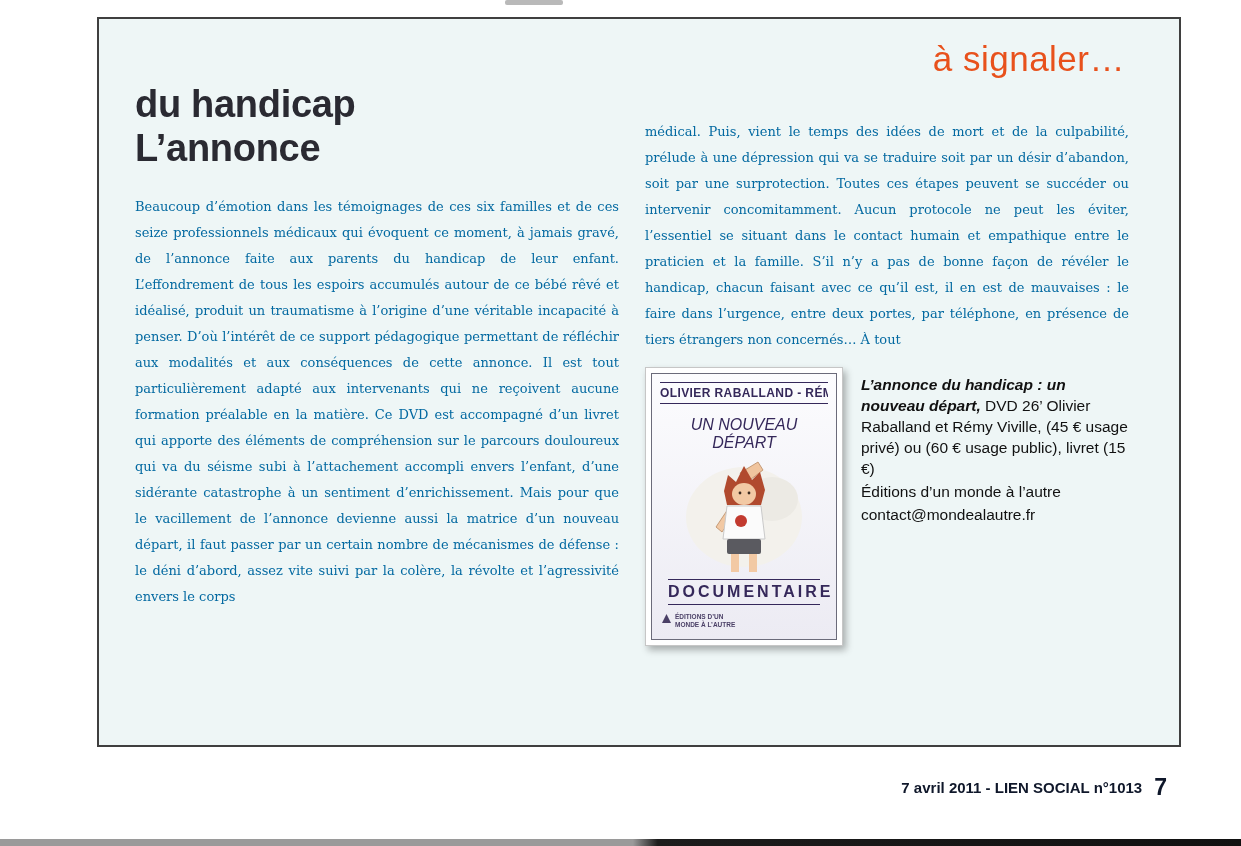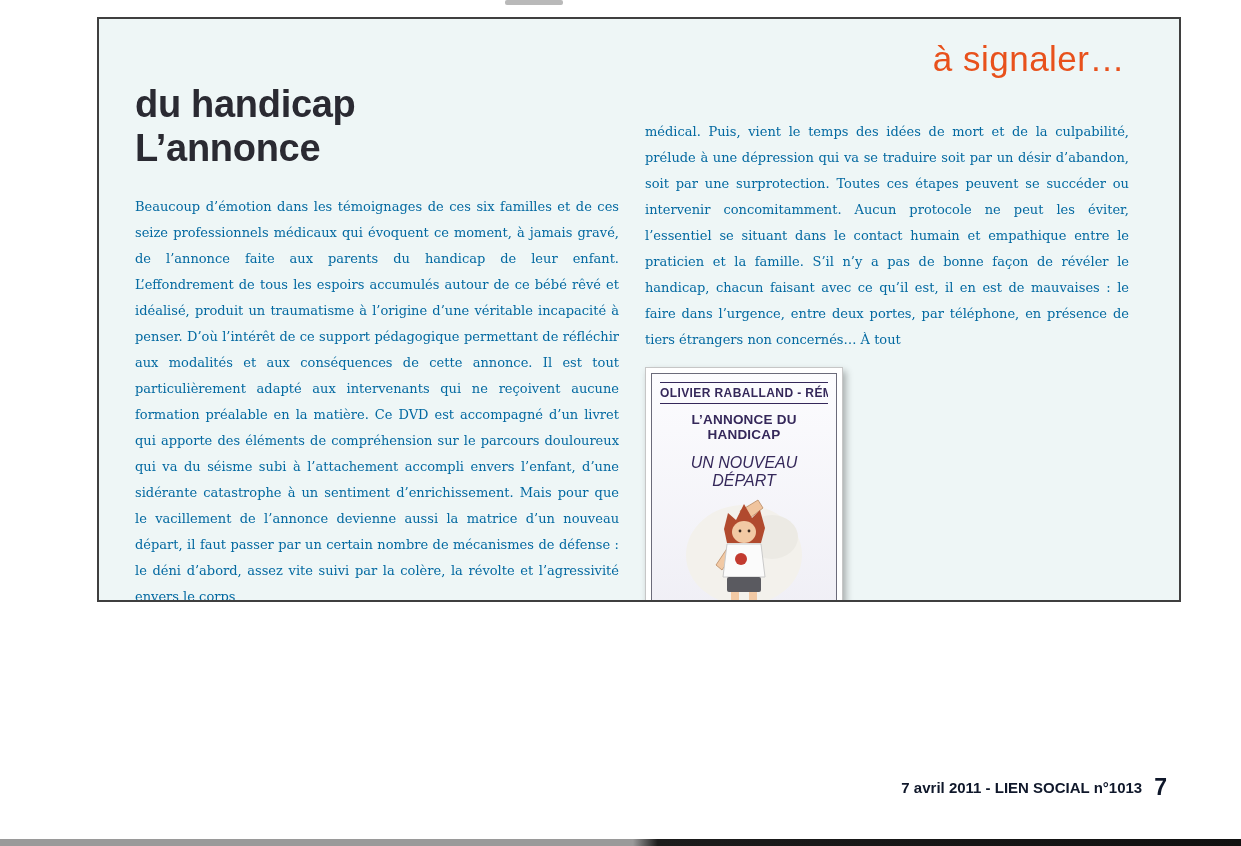--- a/index.html
+++ b/index.html
@@ -18,21 +18,21 @@
     background: linear-gradient(90deg, #9a9a9a 0%, #9a9a9a 51%, #1c1c1c 53%, #111111 100%);
   }
   .scan-artifact-top {
     position: absolute; left: 505px; top: 0; width: 58px; height: 5px;
     background: #b9b9b9; border-radius: 2px;
   }
 
   
   .page-box {
     position: absolute; left: 97px; top: 17px;
-    width: 1084px; height: 585px;
+    width: 1084px; height: 730px;
     border: 2px solid #3f3f3f;
     background: #eef6f6;
     padding: 16px 50px 0 36px;
     overflow: hidden;
   }
 
   .section-label {
     text-align: right;
     font-family: "Liberation Sans", sans-serif;
     font-size: 35px;
@@ -158,21 +158,20 @@
       </h1>
       <p class="body-text">Beaucoup d’émotion dans les témoignages de ces six familles et de ces seize professionnels médicaux qui évoquent ce moment, à jamais gravé, de l’annonce faite aux parents du handicap de leur enfant. L’effondrement de tous les espoirs accumulés autour de ce bébé rêvé et idéalisé, produit un traumatisme à l’origine d’une véritable incapacité à penser. D’où l’intérêt de ce support pédagogique permettant de réfléchir aux modalités et aux conséquences de cette annonce. Il est tout particulièrement adapté aux intervenants qui ne reçoivent aucune formation préalable en la matière. Ce DVD est accompagné d’un livret qui apporte des éléments de compréhension sur le parcours douloureux qui va du séisme subi à l’attachement accompli envers l’enfant, d’une sidérante catastrophe à un sentiment d’enrichissement. Mais pour que le vacillement de l’annonce devienne aussi la matrice d’un nouveau départ, il faut passer par un certain nombre de mécanismes de défense : le déni d’abord, assez vite suivi par la colère, la révolte et l’agressivité envers le corps</p>
     </div>
 
     <div class="col col-right">
       <p class="body-text">médical. Puis, vient le temps des idées de mort et de la culpabilité, prélude à une dépression qui va se traduire soit par un désir d’abandon, soit par une surprotection. Toutes ces étapes peuvent se succéder ou intervenir concomitamment. Aucun protocole ne peut les éviter, l’essentiel se situant dans le contact humain et empathique entre le praticien et la famille. S’il n’y a pas de bonne façon de révéler le handicap, chacun faisant avec ce qu’il est, il en est de mauvaises : le faire dans l’urgence, entre deux portes, par téléphone, en présence de tiers étrangers non concernés… À tout</p>
 
       <div class="dvd-cover">
         <div class="dvd-inner">
           <div class="dvd-authors">Olivier Raballand - Rémy Viville</div>
-          <div class="dvd-title">L’ANNONCE DU HANDICAP</div>
           <div class="dvd-subtitle">UN NOUVEAU DÉPART</div>
 
           <svg class="dvd-illustration" width="152" height="116" viewBox="0 0 152 116" xmlns="http://www.w3.org/2000/svg">
             <ellipse cx="76" cy="58" rx="58" ry="50" fill="#f3f1ec"></ellipse>
             <ellipse cx="104" cy="40" rx="26" ry="22" fill="#eceae4"></ellipse>
 
             <path d="M72 14 L90 3 L95 11 L78 24 Z" fill="#f0c49e" stroke="#b98a63" stroke-width="0.8"></path>
 
             <path d="M56 32 L60 16 L68 23 L76 7 L84 21 L92 13 L97 31 L93 46 L59 46 Z" fill="#b14a2e"></path>
 
@@ -194,20 +193,25 @@
           <div class="dvd-category">DOCUMENTAIRE</div>
 
           <div class="dvd-publisher-logo">
             <span class="dvd-publisher-mark"></span>
             <span class="dvd-publisher-text">Éditions d’un monde à l’autre</span>
           </div>
         </div>
       </div>
 
 
+      <div class="dvd-caption">
+        <span class="caption-lead">L’annonce du handicap : un nouveau départ,</span><span> DVD 26’ Olivier Raballand et Rémy Viville, (45 € usage privé) ou (60 € usage public), livret (15 €)</span>
+        <div class="caption-line">Éditions d’un monde à l’autre</div>
+        <div class="caption-line">contact@mondealautre.fr</div>
+      </div>
     </div>
   </div>
 </div>
 
 <div class="page-footer">
   <span>7 avril 2011 - LIEN SOCIAL n°1013</span><span class="footer-page-number">7</span>
 </div>
 
 <div class="scan-edge-bottom"></div>
 

